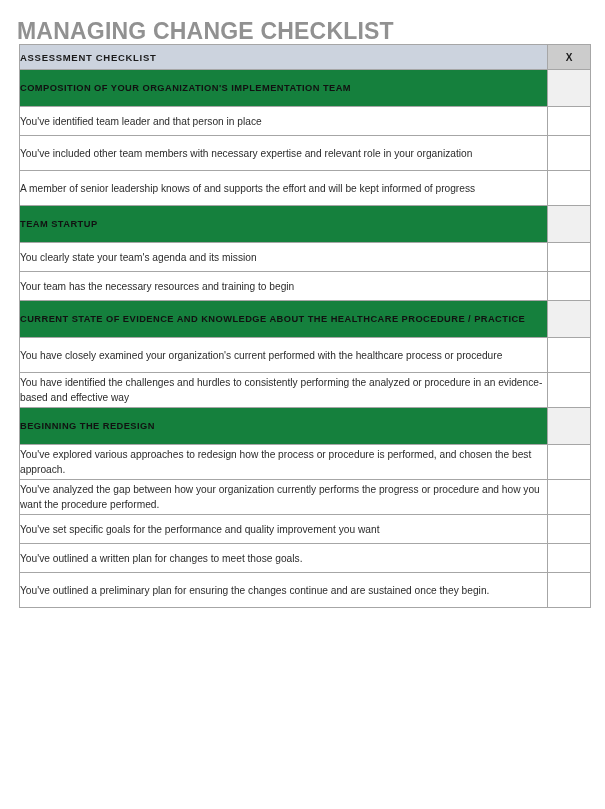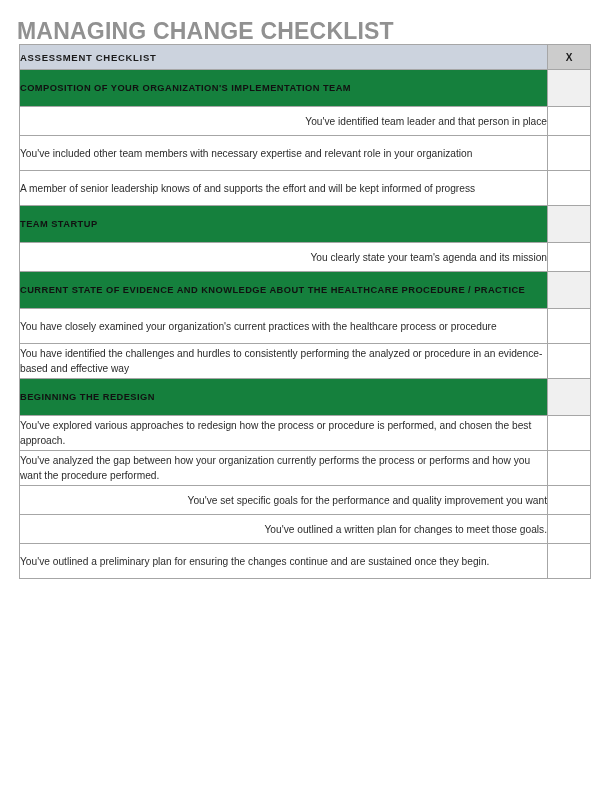--- a/index.html
+++ b/index.html
@@ -90,21 +90,21 @@
     font-size: 10.2px;
     color: #2b2b2b;
     line-height: 15px;
   }
   .item-mark {
     background: #ffffff;
     border: 1px solid #a6a6a6;
     border-left: 1px dotted #9b9b9b;
   }
   tr.item-1 .item-main,
-  tr.item-1 .item-mark { height: 28px; text-align: right; }
+  tr.item-1 .item-mark { height: 28px; }
   tr.item-2 .item-main,
   tr.item-2 .item-mark { height: 34px; }
 </style>
 </head>
 <body>
 
 <div class="page">
 
   <div class="doc-title">MANAGING CHANGE CHECKLIST</div>
 
@@ -135,42 +135,46 @@
           <td class="item-mark"></td>
         </tr>
         <tr>
           <td class="sec-main">TEAM STARTUP</td>
           <td class="sec-mark"></td>
         </tr>
         <tr class="item-1">
           <td class="item-main">You clearly state your team's agenda and its mission</td>
           <td class="item-mark"></td>
         </tr>
+        <tr class="item-1">
+          <td class="item-main">Your team has the necessary resources and training to begin</td>
+          <td class="item-mark"></td>
+        </tr>
         <tr>
           <td class="sec-main">CURRENT STATE OF EVIDENCE AND KNOWLEDGE ABOUT THE HEALTHCARE PROCEDURE / PRACTICE</td>
           <td class="sec-mark"></td>
         </tr>
         <tr class="item-2">
-          <td class="item-main">You have closely examined your organization's current practices with the healthcare process or procedure</td>
+          <td class="item-main">You have closely examined your organization's current performed with the healthcare process or procedure</td>
           <td class="item-mark"></td>
         </tr>
         <tr class="item-2">
           <td class="item-main">You have identified the challenges and hurdles to consistently performing the analyzed or procedure in an evidence-based and effective way</td>
           <td class="item-mark"></td>
         </tr>
         <tr>
           <td class="sec-main">BEGINNING THE REDESIGN</td>
           <td class="sec-mark"></td>
         </tr>
         <tr class="item-2">
           <td class="item-main">You've explored various approaches to redesign how the process or procedure is performed, and chosen the best approach.</td>
           <td class="item-mark"></td>
         </tr>
         <tr class="item-2">
-          <td class="item-main">You've analyzed the gap between how your organization currently performs the process or performs and how you want the procedure performed.</td>
+          <td class="item-main">You've analyzed the gap between how your organization currently performs the progress or procedure and how you want the procedure performed.</td>
           <td class="item-mark"></td>
         </tr>
         <tr class="item-1">
           <td class="item-main">You've set specific goals for the performance and quality improvement you want</td>
           <td class="item-mark"></td>
         </tr>
         <tr class="item-1">
           <td class="item-main">You've outlined a written plan for changes to meet those goals.</td>
           <td class="item-mark"></td>
         </tr>

